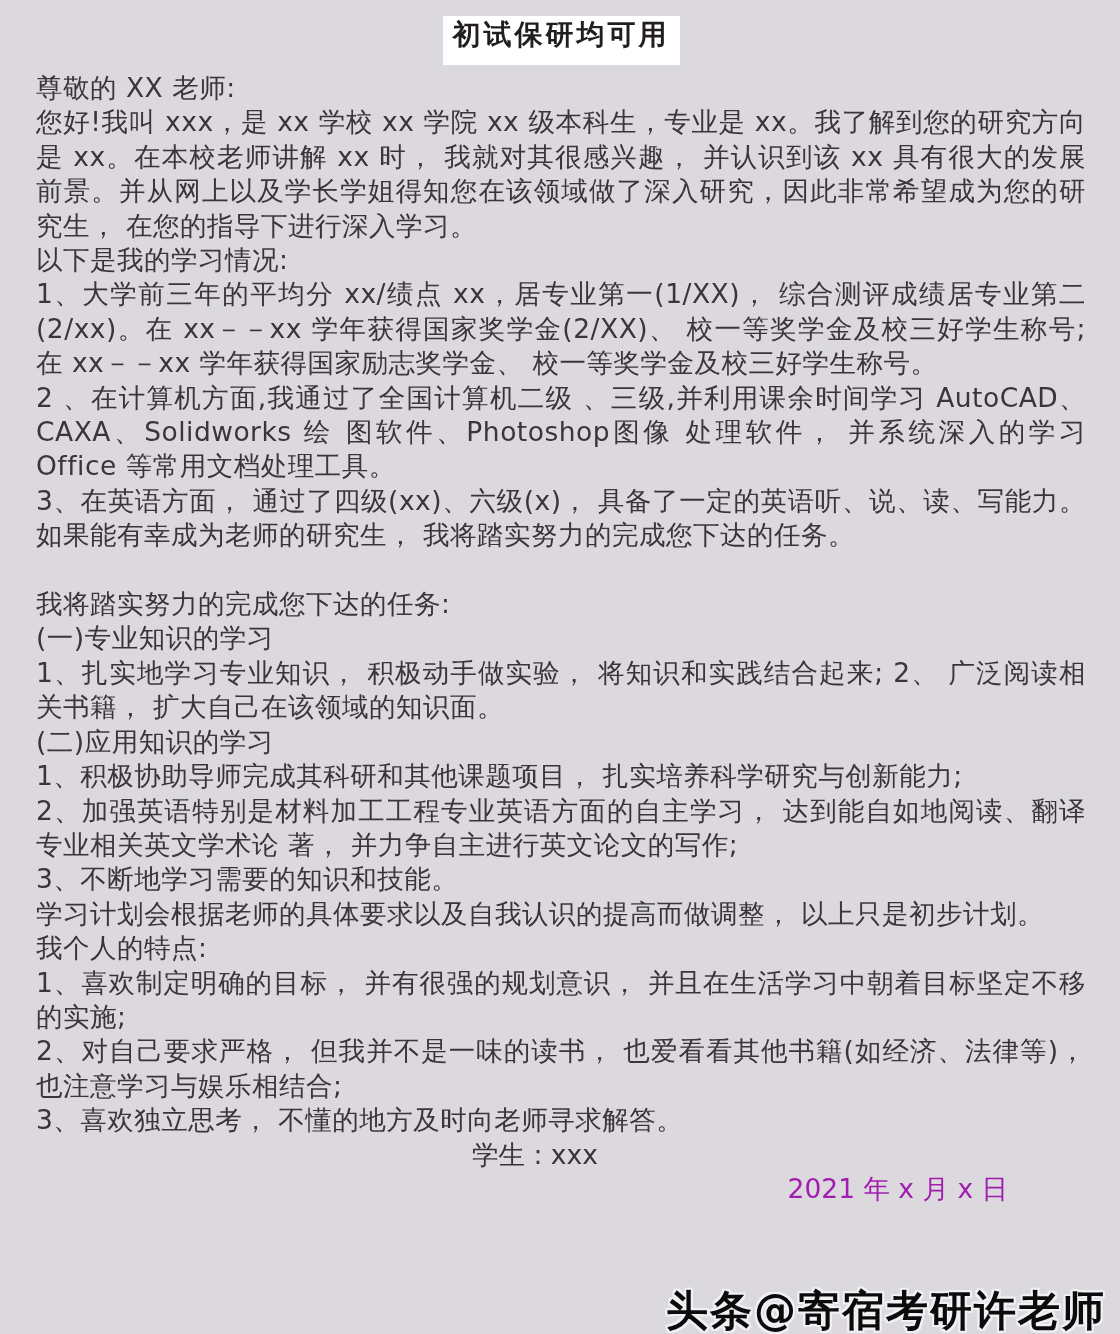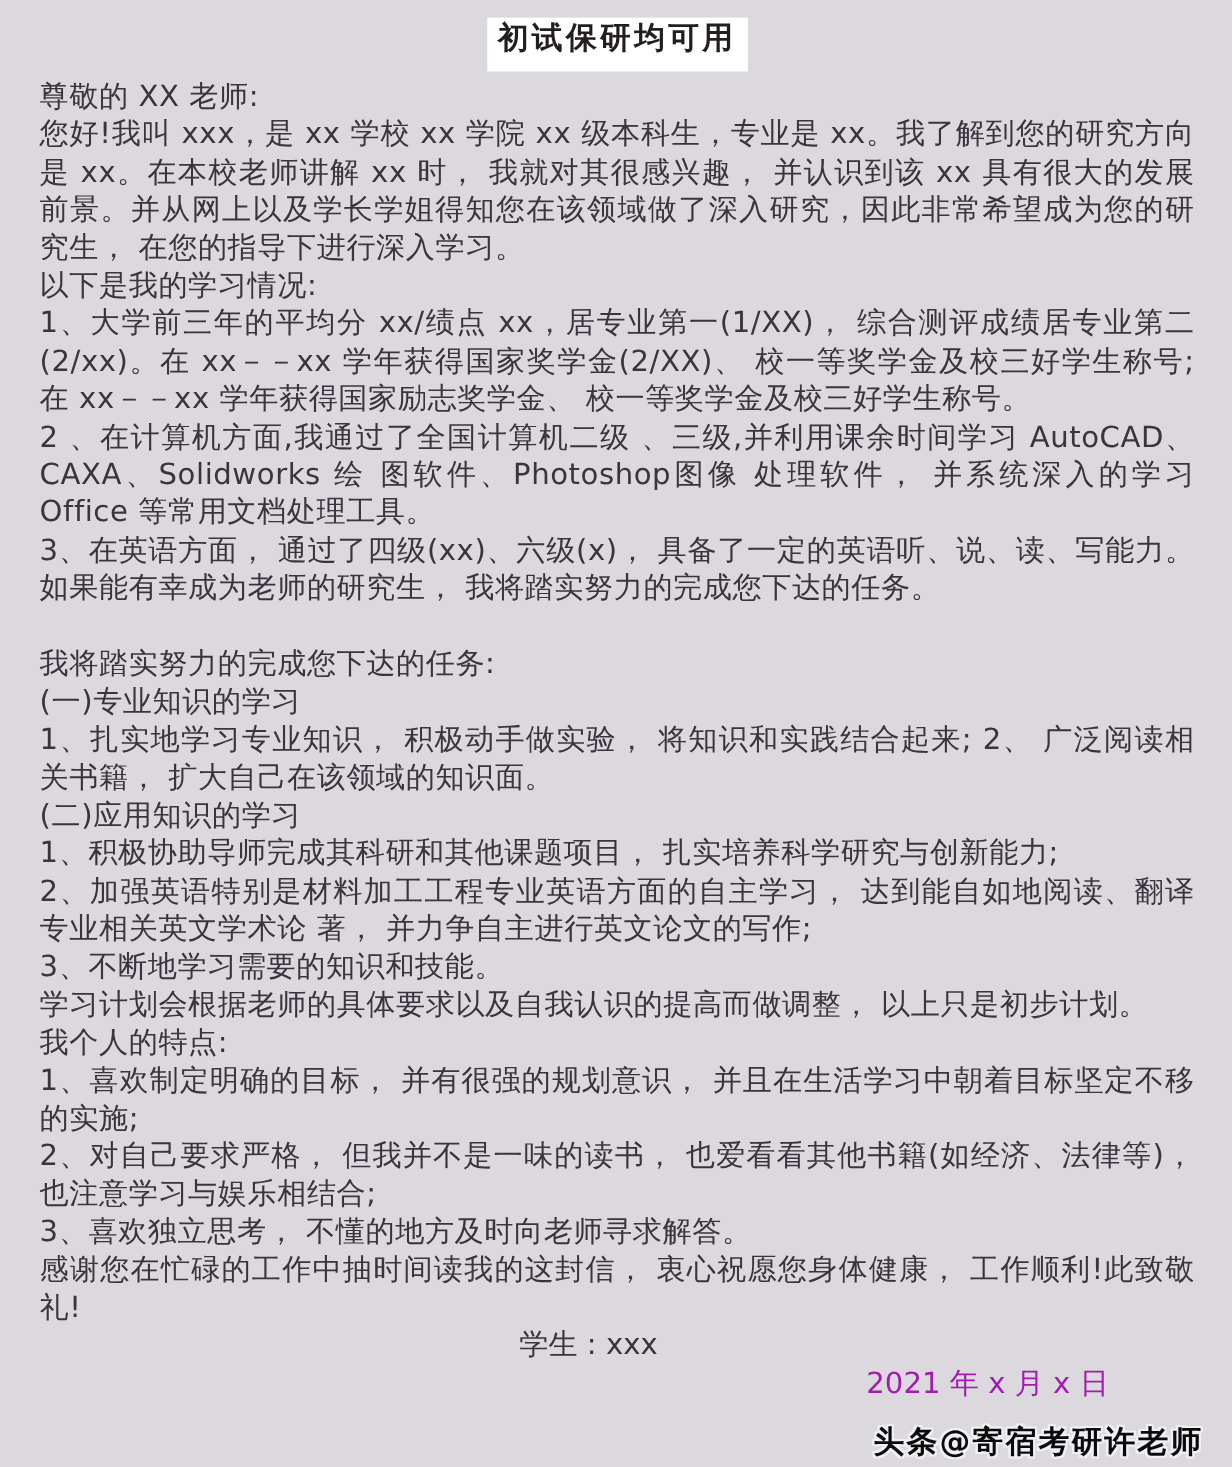--- a/index.html
+++ b/index.html
@@ -30,23 +30,23 @@
     padding: 1px 10px 12px 10px;
     letter-spacing: 3px;
   }
   .salutation { margin: 0; }
   p.body-line { margin: 0; text-align: justify; letter-spacing: 0.5px; }
   .spacer { height: 34.4px; }
   .sig-line { text-align: center; padding-right: 52px; margin: 0; }
   .date-line { text-align: right; padding-right: 78px; margin: 0; color: #a21caf; }
   .watermark {
     position: absolute;
-    right: 26px; bottom: 6px;
+    right: 14px; bottom: 6px;
     font-weight: bold;
-    font-size: 28px;
+    font-size: 42px;
     letter-spacing: 2px;
     color: #0b0b0b;
     text-shadow:
       -2px -2px 0 #f2f0f4, 2px -2px 0 #f2f0f4,
       -2px 2px 0 #f2f0f4, 2px 2px 0 #f2f0f4,
       0 -2px 0 #f2f0f4, 0 2px 0 #f2f0f4,
       -2px 0 0 #f2f0f4, 2px 0 0 #f2f0f4;
     white-space: nowrap;
   }
 </style>
@@ -73,21 +73,20 @@
       <p class="body-line">1、扎实地学习专业知识， 积极动手做实验， 将知识和实践结合起来; 2、 广泛阅读相关书籍， 扩大自己在该领域的知识面。</p>
       <p class="body-line">(二)应用知识的学习</p>
       <p class="body-line">1、积极协助导师完成其科研和其他课题项目， 扎实培养科学研究与创新能力;</p>
       <p class="body-line">2、加强英语特别是材料加工工程专业英语方面的自主学习， 达到能自如地阅读、翻译专业相关英文学术论 著， 并力争自主进行英文论文的写作;</p>
       <p class="body-line">3、不断地学习需要的知识和技能。</p>
       <p class="body-line">学习计划会根据老师的具体要求以及自我认识的提高而做调整， 以上只是初步计划。</p>
       <p class="body-line">我个人的特点:</p>
       <p class="body-line">1、喜欢制定明确的目标， 并有很强的规划意识， 并且在生活学习中朝着目标坚定不移的实施;</p>
       <p class="body-line">2、对自己要求严格， 但我并不是一味的读书， 也爱看看其他书籍(如经济、法律等)， 也注意学习与娱乐相结合;</p>
       <p class="body-line">3、喜欢独立思考， 不懂的地方及时向老师寻求解答。</p>
-      <p class="body-line">感谢您在忙碌的工作中抽时间读我的这封信， 衷心祝愿您身体健康， 工作顺利!此致敬礼!</p>
     </div>
 
   <p class="sig-line">学生 : xxx</p>
 
   <p class="date-line">2021 年 x 月 x 日</p>
 
   <div class="watermark">头条@寄宿考研许老师</div>
 
 </div>
 

